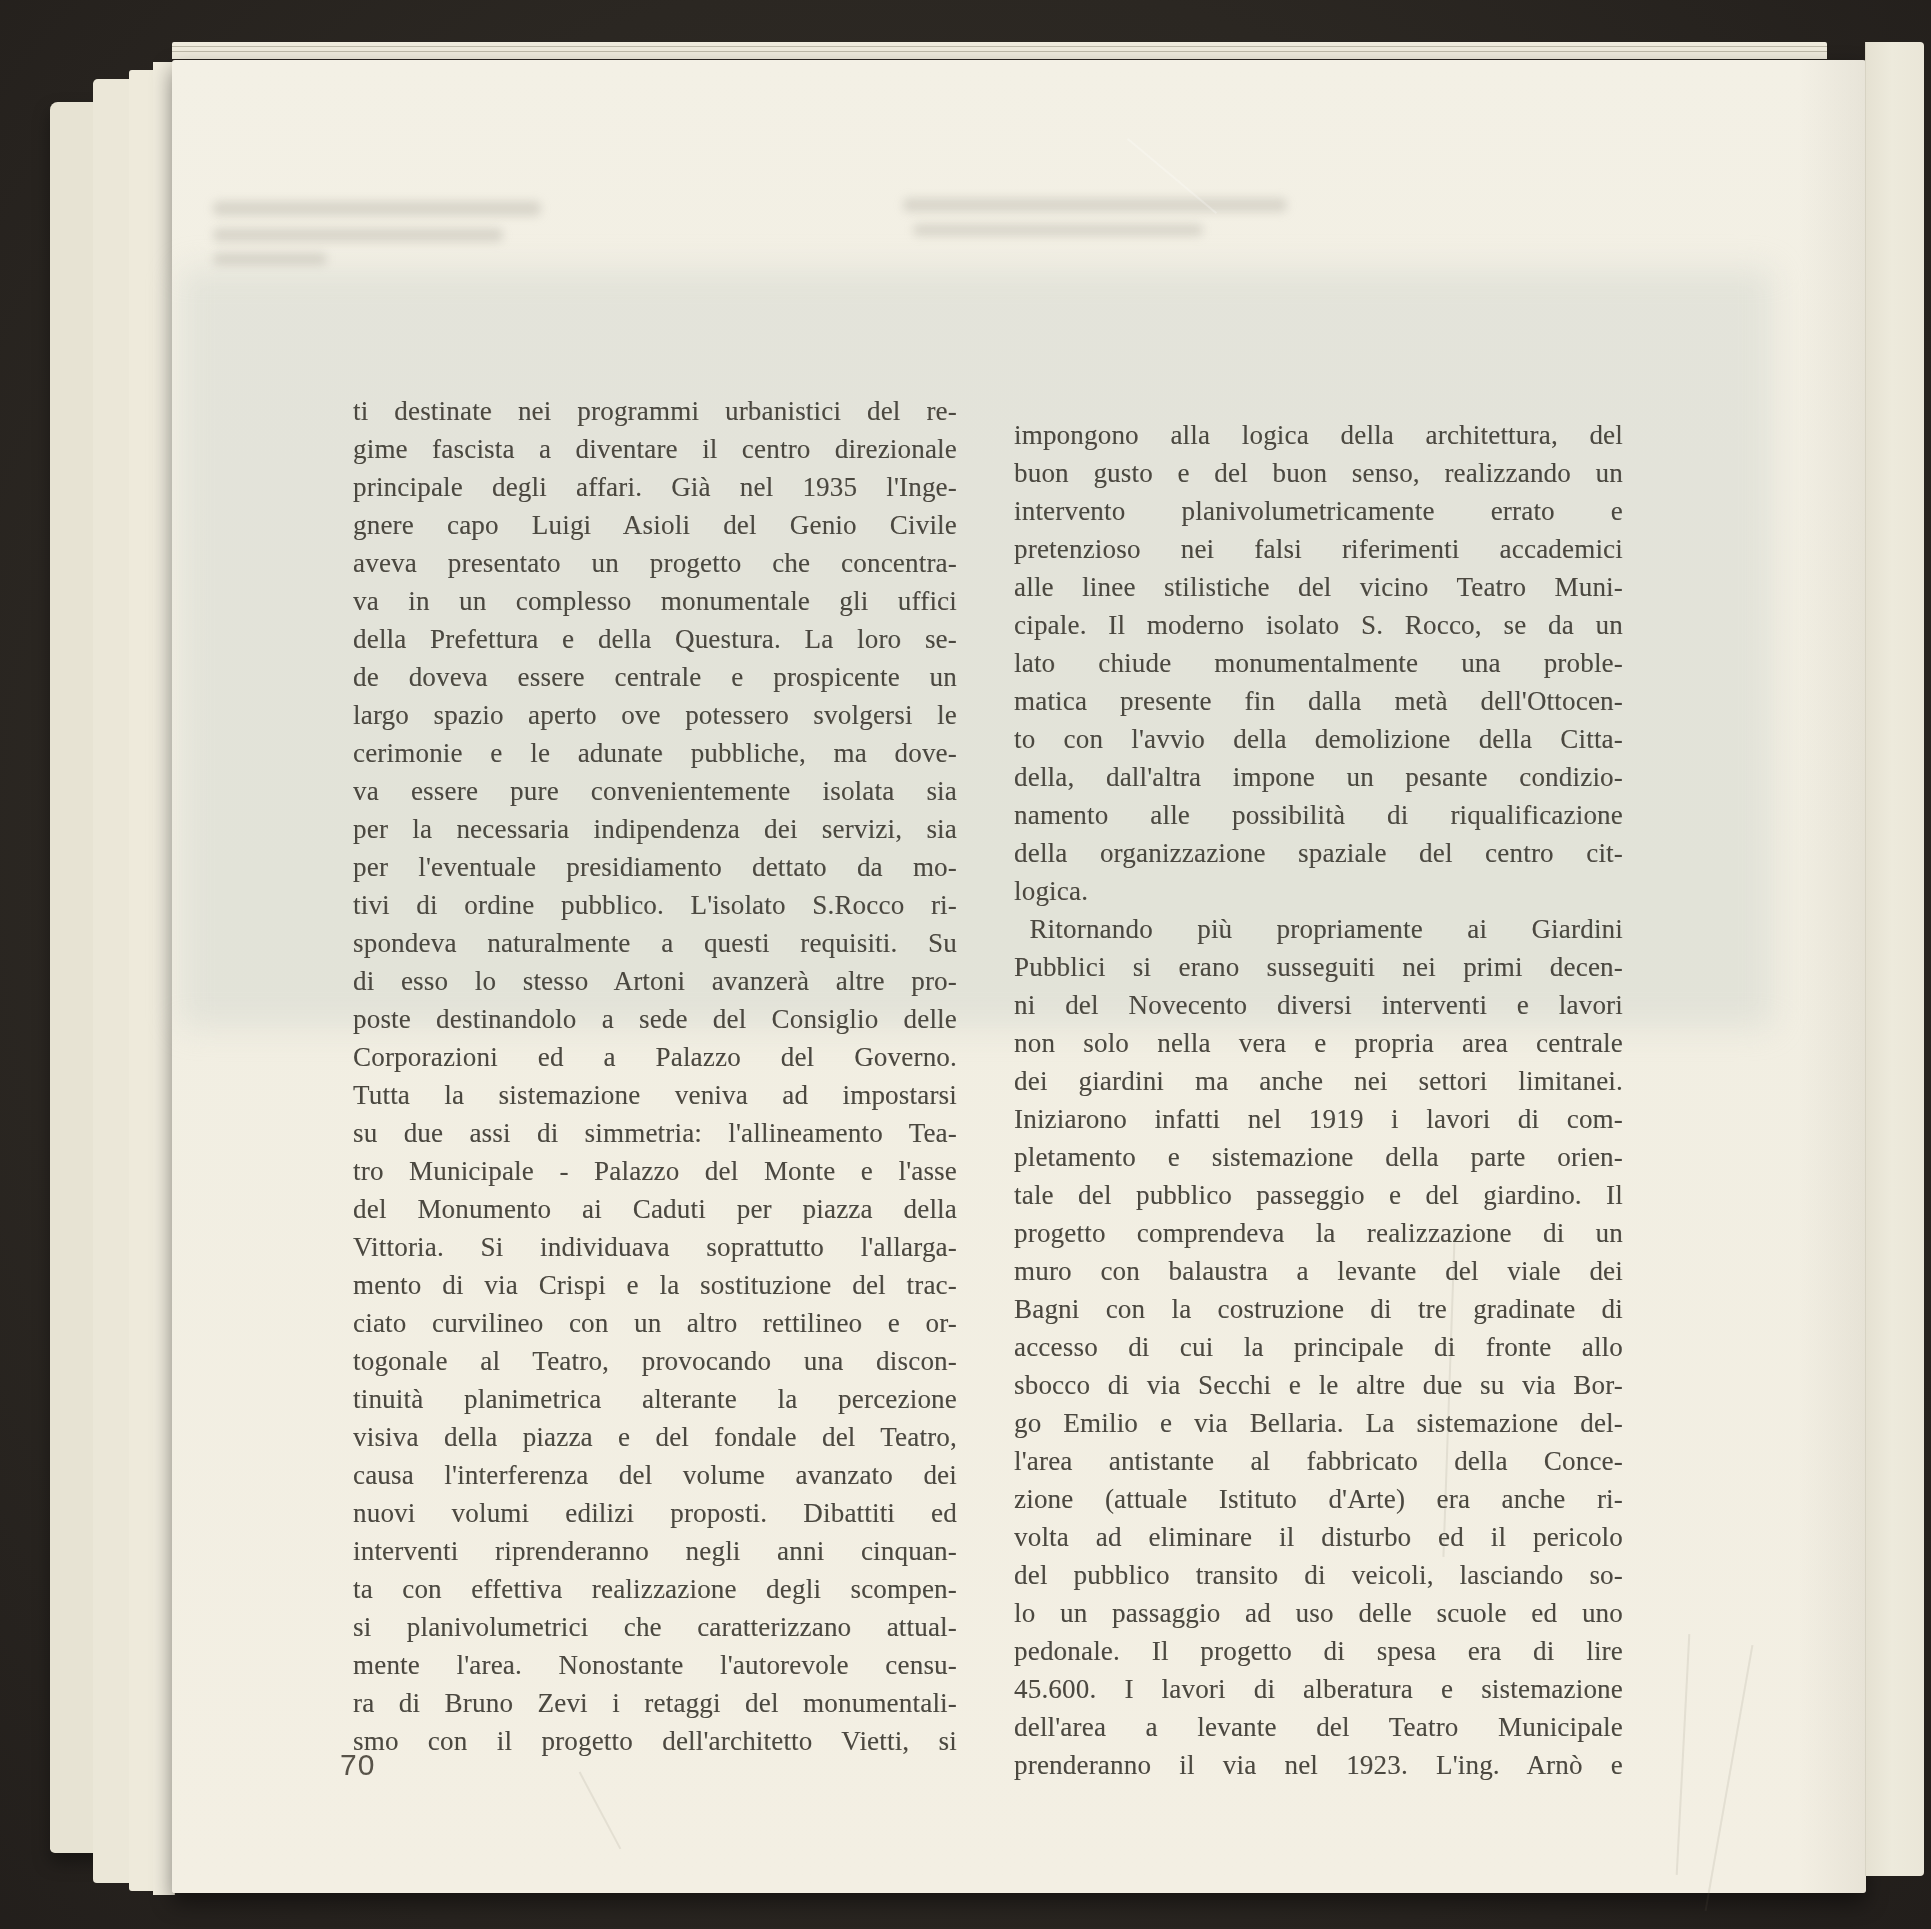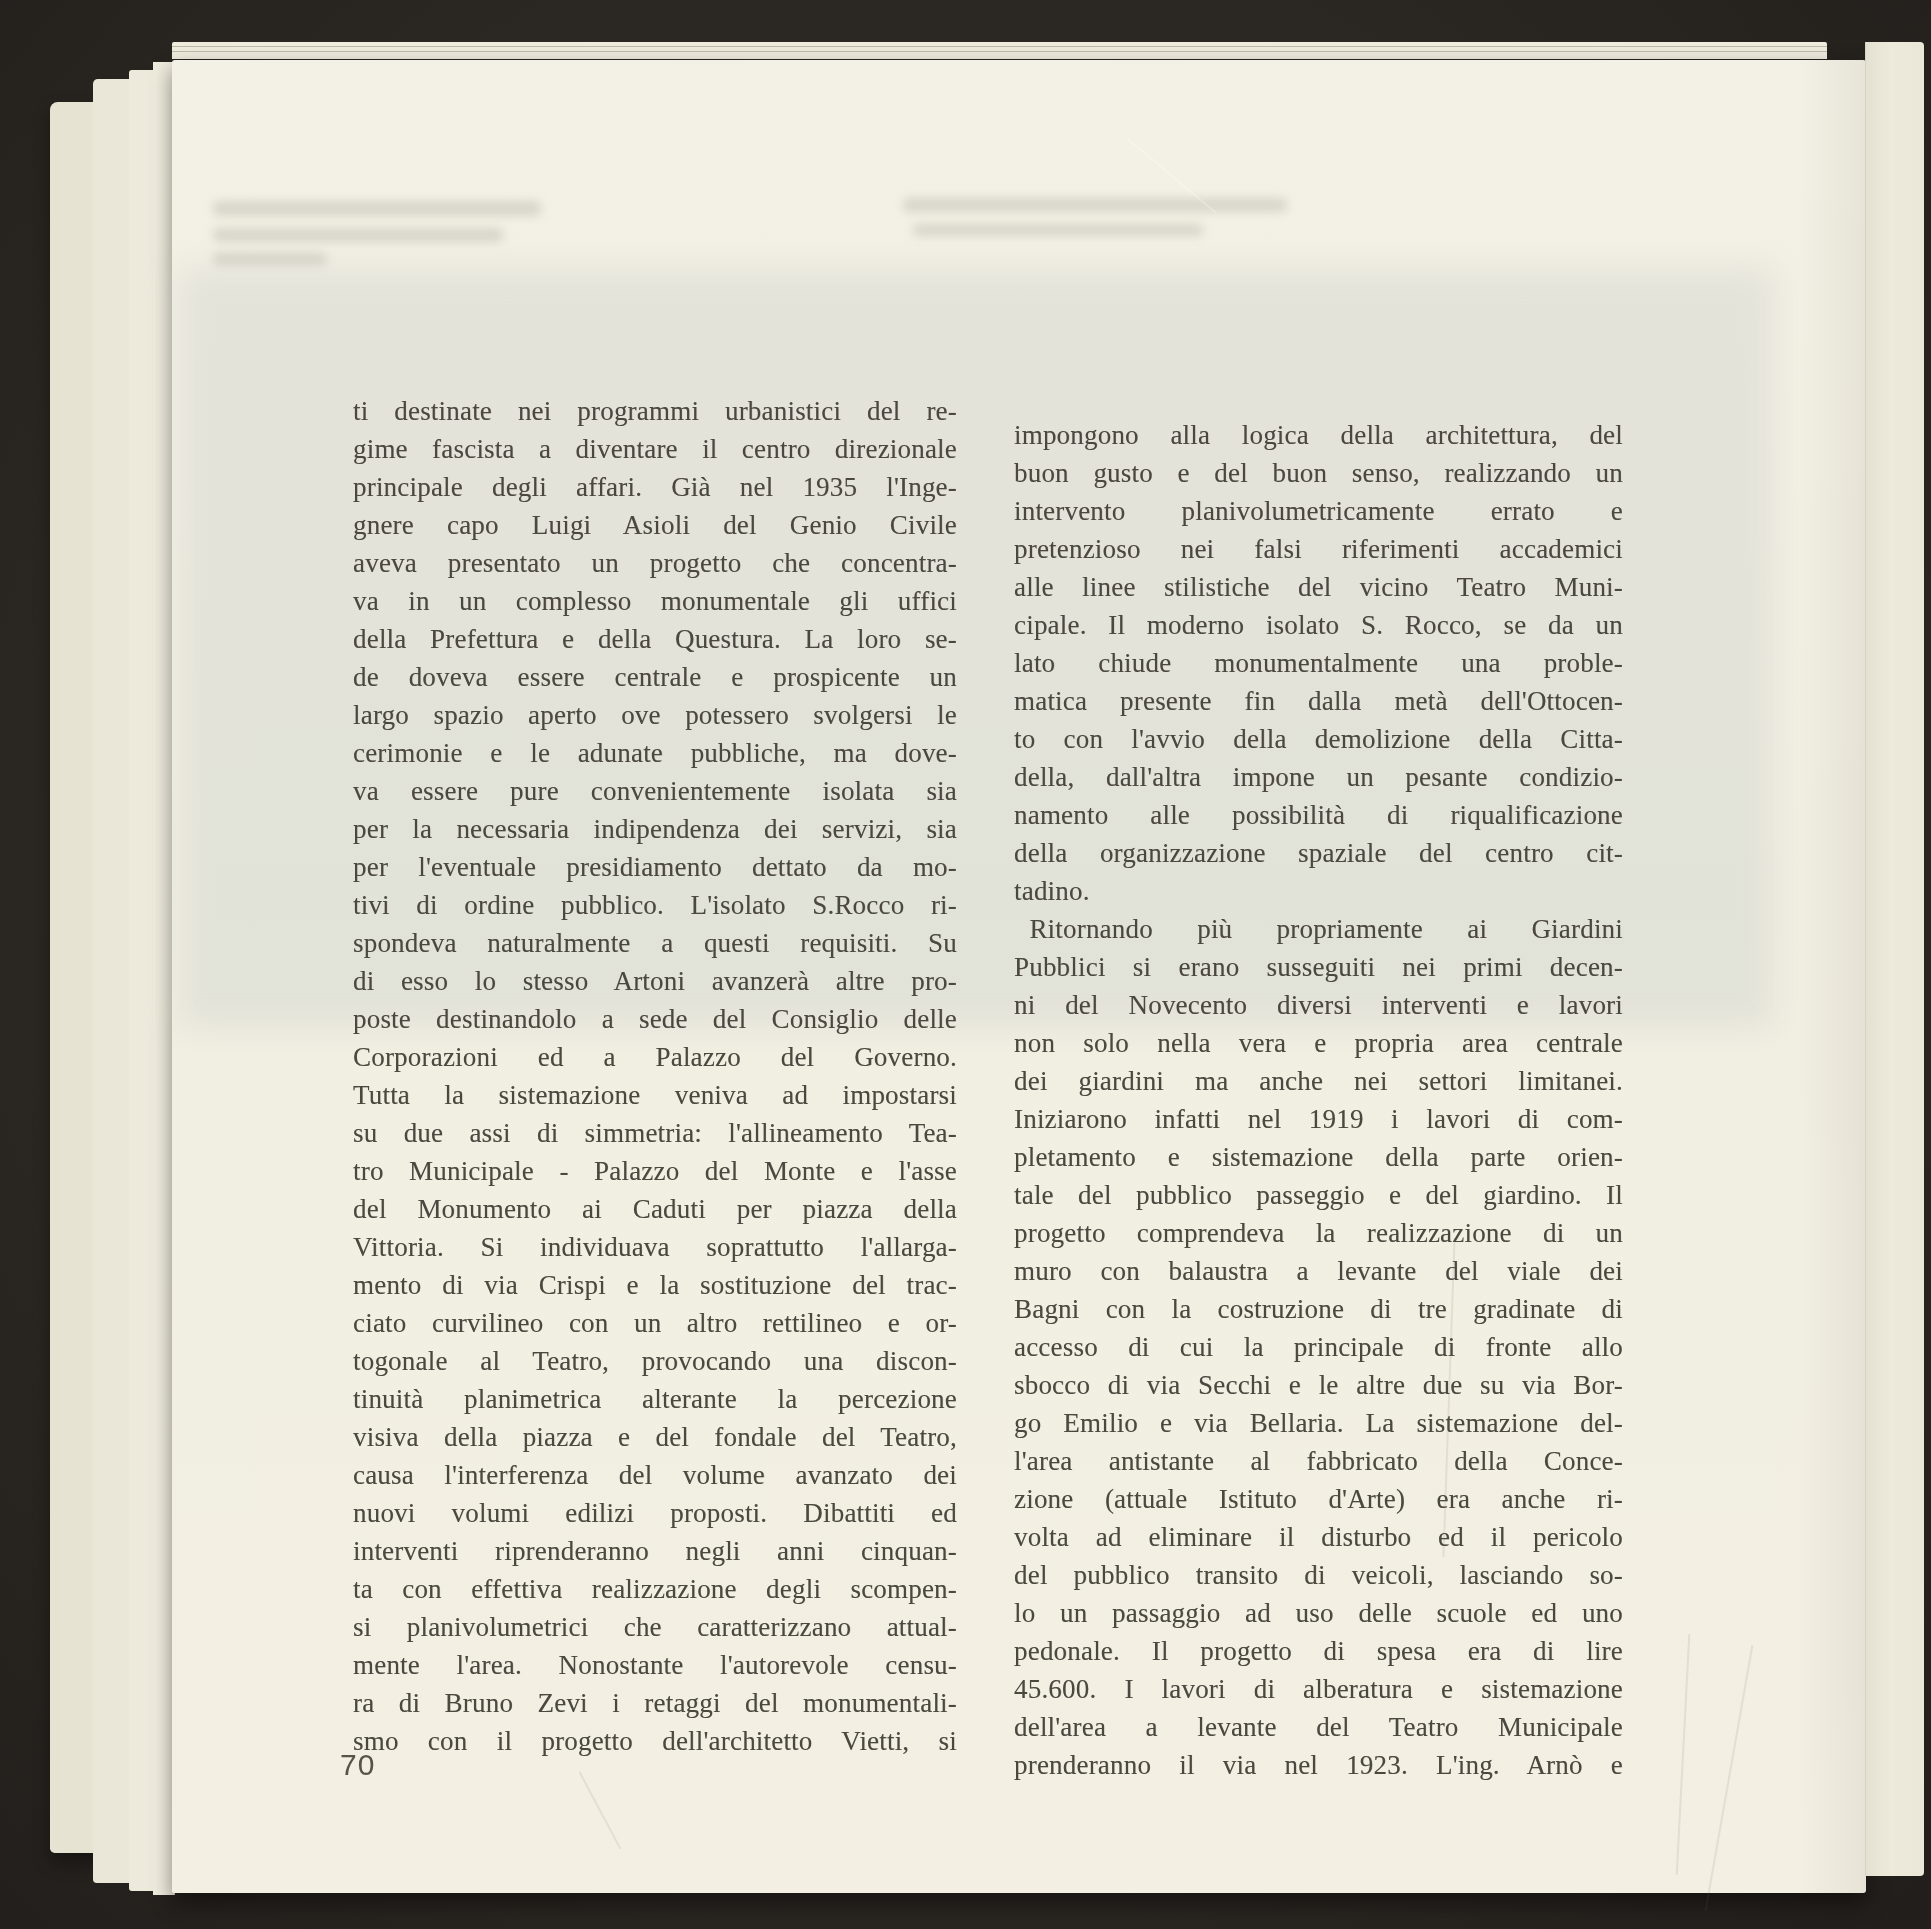--- a/index.html
+++ b/index.html
@@ -137,21 +137,21 @@
 intervento planivolumetricamente errato e
 pretenzioso nei falsi riferimenti accademici
 alle linee stilistiche del vicino Teatro Muni-
 cipale. Il moderno isolato S. Rocco, se da un
 lato chiude monumentalmente una proble-
 matica presente fin dalla metà dell'Ottocen-
 to con l'avvio della demolizione della Citta-
 della, dall'altra impone un pesante condizio-
 namento alle possibilità di riqualificazione
 della organizzazione spaziale del centro cit-</p>
-      <p class="para-end">tadino.</p>
+      <p class="para-end">logica.</p>
       <p class="indent-first">Ritornando più propriamente ai Giardini
 Pubblici si erano susseguiti nei primi decen-
 ni del Novecento diversi interventi e lavori
 non solo nella vera e propria area centrale
 dei giardini ma anche nei settori limitanei.
 Iniziarono infatti nel 1919 i lavori di com-
 pletamento e sistemazione della parte orien-
 tale del pubblico passeggio e del giardino. Il
 progetto comprendeva la realizzazione di un
 muro con balaustra a levante del viale dei

